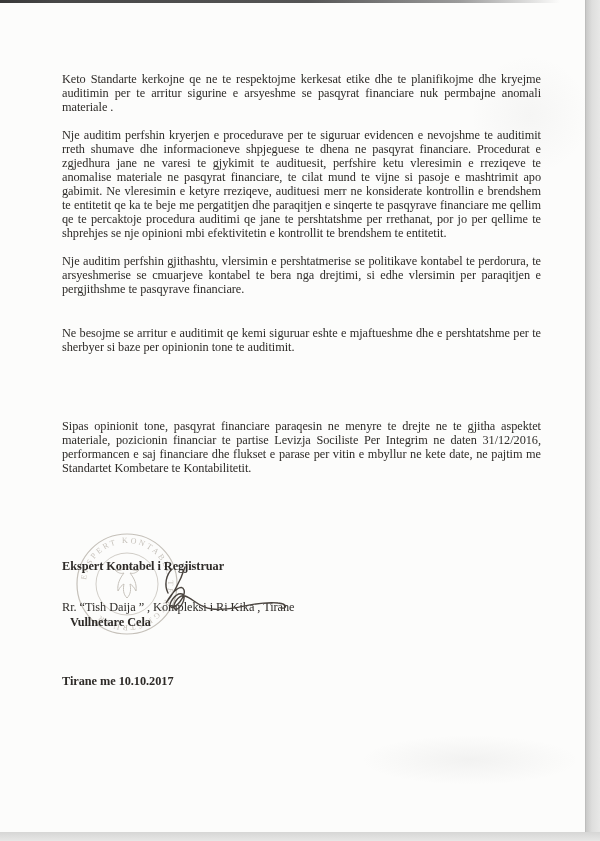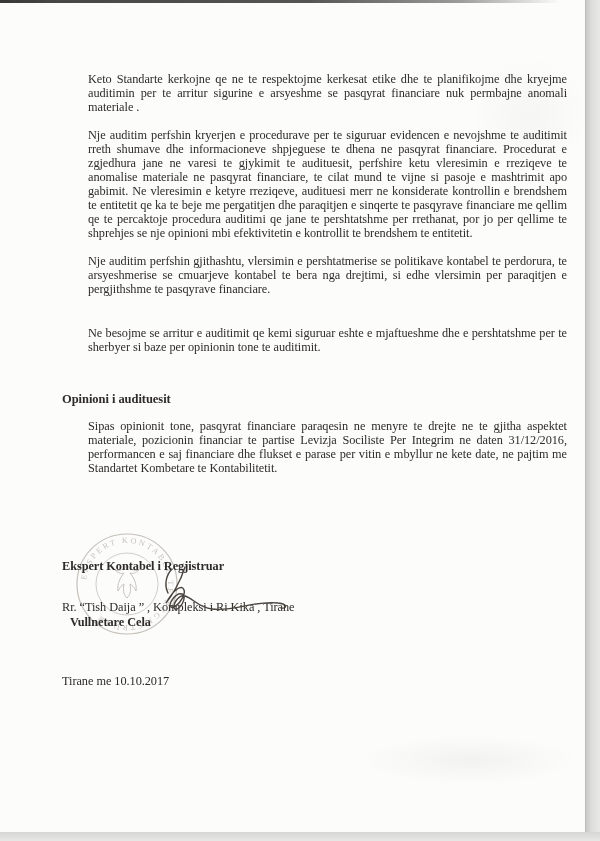--- a/index.html
+++ b/index.html
@@ -33,26 +33,26 @@
   .smudge-b{
     position:absolute;left:470px;top:55px;width:120px;height:120px;
     background:radial-gradient(ellipse at center,rgba(120,120,120,0.05),rgba(120,120,120,0) 70%);
   }
   
   .para,.heading,.sig,.dateline{
     position:absolute;left:62px;width:479px;margin:0;
     color:#2e2b28;font-size:12.3px;line-height:14px;letter-spacing:-0.05px;
     z-index:2;
   }
-  .para{text-align:justify;margin-left:26px;}
+  .para{text-align:justify;}
   .heading{font-weight:bold;font-size:12.5px;}
   .sig{font-weight:bold;}
   .sig-name{left:70px;margin-top:41px;}
   .sig-plain{font-weight:normal;}
-  .dateline{font-weight:normal;}
+  .dateline{font-weight:bold;}
   
   .stamp{
     position:absolute;left:74px;top:531px;width:106px;height:106px;
     color:#8f8679;opacity:0.5;z-index:1;
   }
   .stamp svg{display:block;width:106px;height:106px;}
   
   .signature{
     position:absolute;left:138px;top:562px;width:178px;height:64px;z-index:3;
   }
@@ -67,21 +67,20 @@
   <div class="smudge-b"></div>
 
   <p class="para" style="top:72px">Keto Standarte kerkojne qe ne te respektojme kerkesat etike dhe te planifikojme dhe kryejme auditimin per te arritur sigurine e arsyeshme se pasqyrat financiare nuk permbajne anomali materiale .</p>
 
   <p class="para" style="top:128px">Nje auditim perfshin kryerjen e procedurave per te siguruar evidencen e nevojshme te auditimit rreth  shumave  dhe informacioneve shpjeguese te dhena  ne pasqyrat financiare. Procedurat e zgjedhura jane ne varesi te gjykimit te audituesit, perfshire ketu vleresimin e rreziqeve te anomalise materiale ne pasqyrat financiare,  te cilat mund te vijne si pasoje e mashtrimit apo gabimit. Ne vleresimin e ketyre rreziqeve, audituesi  merr ne  konsiderate kontrollin e brendshem  te entitetit qe ka te beje me pergatitjen dhe paraqitjen e sinqerte te pasqyrave financiare me qellim qe te percaktoje procedura auditimi qe jane te pershtatshme per rrethanat, por jo per qellime te shprehjes se nje opinioni mbi efektivitetin e kontrollit te brendshem te entitetit.</p>
 
   <p class="para" style="top:254px">Nje auditim perfshin gjithashtu, vlersimin  e pershtatmerise se politikave kontabel te perdorura, te arsyeshmerise se cmuarjeve kontabel te bera nga drejtimi, si edhe vlersimin per paraqitjen e pergjithshme te pasqyrave financiare.</p>
 
   <p class="para" style="top:326px">Ne besojme se arritur  e auditimit qe kemi siguruar  eshte e mjaftueshme dhe e pershtatshme per te sherbyer si baze per opinionin tone  te auditimit.</p>
 
-  <h2 class="heading" style="top:392px">Opinioni i audituesit</h2>
 
   <p class="para" style="top:419px">Sipas opinionit tone, pasqyrat financiare paraqesin ne menyre te drejte ne te gjitha aspektet materiale, pozicionin financiar te partise Levizja Sociliste Per Integrim  ne daten 31/12/2016, performancen e saj financiare dhe flukset e parase per vitin e mbyllur ne kete  date, ne pajtim me Standartet Kombetare te Kontabilitetit.</p>
 
   <div class="stamp">
     <svg viewBox="0 0 106 106">
       <defs>
         <path id="arc" d="M 12,53 A 41,41 0 1 1 94,53 A 41,41 0 1 1 12,53"></path>
       </defs>
       <circle cx="53" cy="53" r="50" fill="none" stroke="currentColor" stroke-width="1.2"></circle>
       <circle cx="53" cy="53" r="31" fill="none" stroke="currentColor" stroke-width="0.8"></circle>

